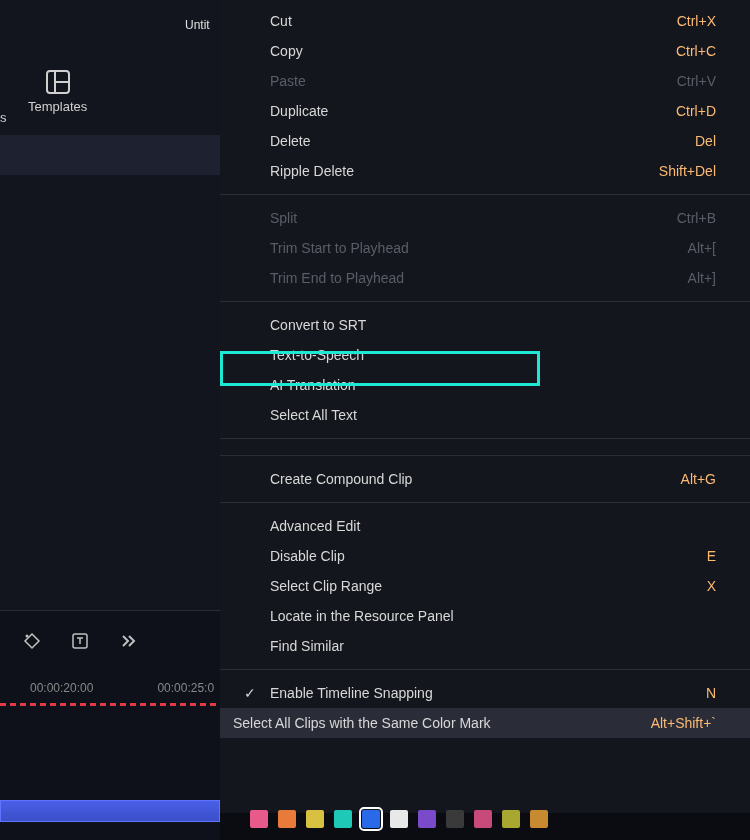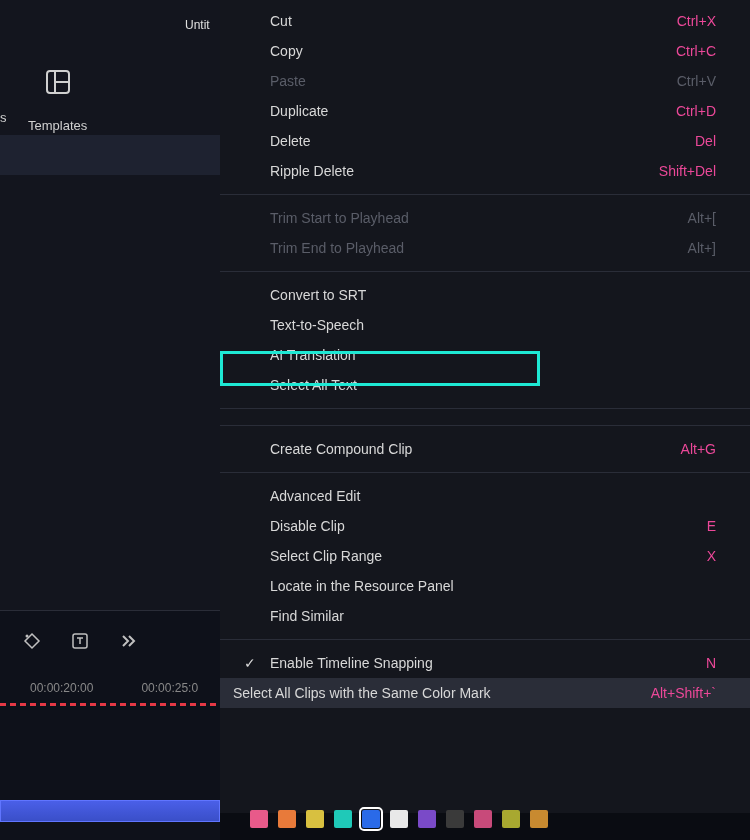--- a/index.html
+++ b/index.html
@@ -32,21 +32,21 @@
       font-size: 12px;
     }
 
     .sidebar-item {
       position: absolute;
       left: 28px;
       top: 70px;
       display: flex;
       flex-direction: column;
       align-items: center;
-      gap: 24px;
+      gap: 5px;
       cursor: pointer;
     }
     .sidebar-icon {
       width: 24px;
       height: 24px;
       border: 2px solid #d0d0d0;
       border-radius: 4px;
       position: relative;
     }
     .sidebar-icon::before {
@@ -102,21 +102,21 @@
     .timeline-tools .tool-icon {
       color: #c0c0c0;
       font-size: 18px;
     }
     .timeline-ruler-row {
       position: absolute;
       top: 70px;
       left: 0;
       width: 100%;
       display: flex;
-      gap: 48px;
+      gap: 64px;
       padding-left: 30px;
     }
     .time-label {
       color: #888;
       font-size: 12px;
     }
     .timeline-red-line {
       position: absolute;
       top: 92px;
       left: 0;
@@ -162,21 +162,21 @@
       gap: 22px;
     }
     .menu-item.disabled .shortcut {
       color: #5a5d68;
     }
     .menu-item.hovered {
       background: #2a2d38;
       padding-left: 13px;
     }
     .shortcut {
-      color: #ec4899;
+      color: #fdba74;
       font-size: 14px;
     }
     .menu-separator {
       height: 1px;
       background: #2a2d38;
       margin: 8px 0;
     }
     .menu-checkmark {
       position: absolute;
       left: 24px;
@@ -275,20 +275,24 @@
     <div class="menu-item">
       <span>Delete</span>
       <span class="shortcut">Del</span>
     </div>
     <div class="menu-item">
       <span>Ripple Delete</span>
       <span class="shortcut">Shift+Del</span>
     </div>
     <div class="menu-separator"></div>
     <div class="menu-item disabled">
+      <span>Split</span>
+      <span class="shortcut">Ctrl+B</span>
+    </div>
+    <div class="menu-item disabled">
       <span>Trim Start to Playhead</span>
       <span class="shortcut">Alt+[</span>
     </div>
     <div class="menu-item disabled">
       <span>Trim End to Playhead</span>
       <span class="shortcut">Alt+]</span>
     </div>
     <div class="menu-separator"></div>
     <div class="menu-item">
       <span>Convert to SRT</span>

